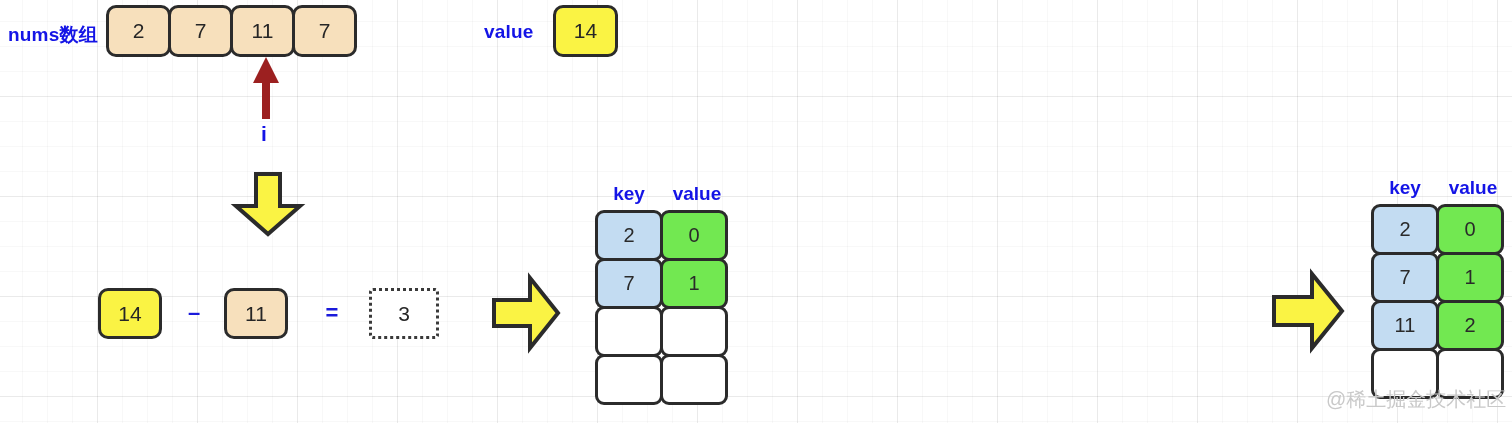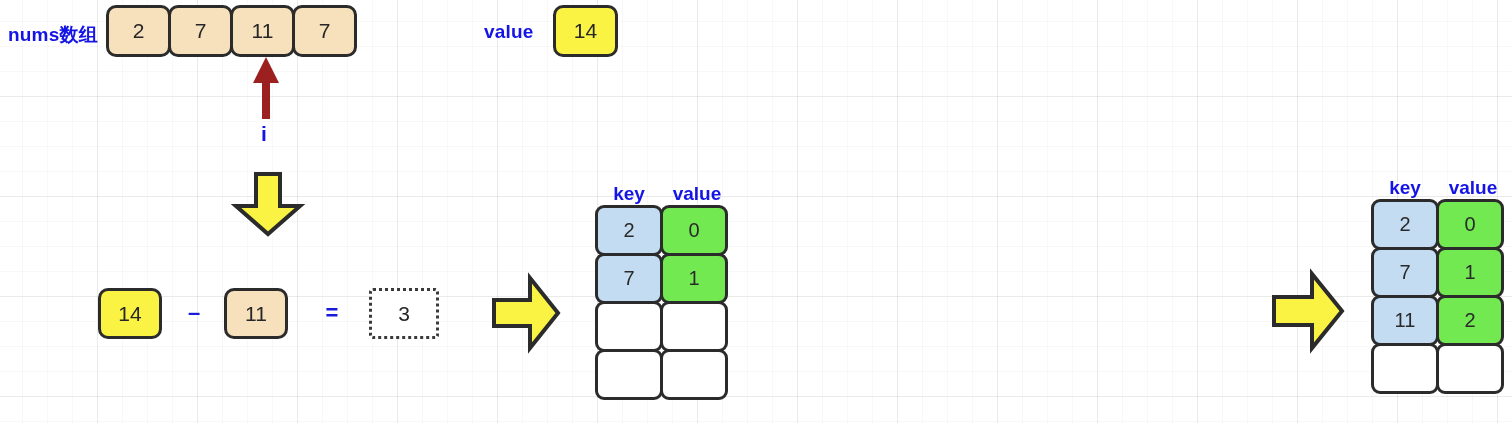--- a/index.html
+++ b/index.html
@@ -102,20 +102,21 @@
     background: #ffffff;
     margin-right: -3px;
   }
   .map-cell:last-child { margin-right: 0; }
   .c-key   { background: #C3DCF2; }
   .c-value { background: #72E851; }
   .c-empty { background: #ffffff; }
 
   .map-head {
     display: flex;
+    margin-bottom: 5px;
   }
   .map-head span {
     width: 68px;
     text-align: center;
     color: #1414E6;
     font-weight: bold;
     font-size: 19px;
   }
 
   
@@ -219,14 +220,15 @@
         <div class="map-cell c-key">11</div>
         <div class="map-cell c-value">2</div>
       </div>
       <div class="map-row">
         <div class="map-cell c-empty"></div>
         <div class="map-cell c-empty"></div>
       </div>
     </div>
   </div>
 
+  <div class="abs watermark" style="left:1326px; top:386px;">@稀土掘金技术社区</div>
 
 </div>
 
 </body></html>

